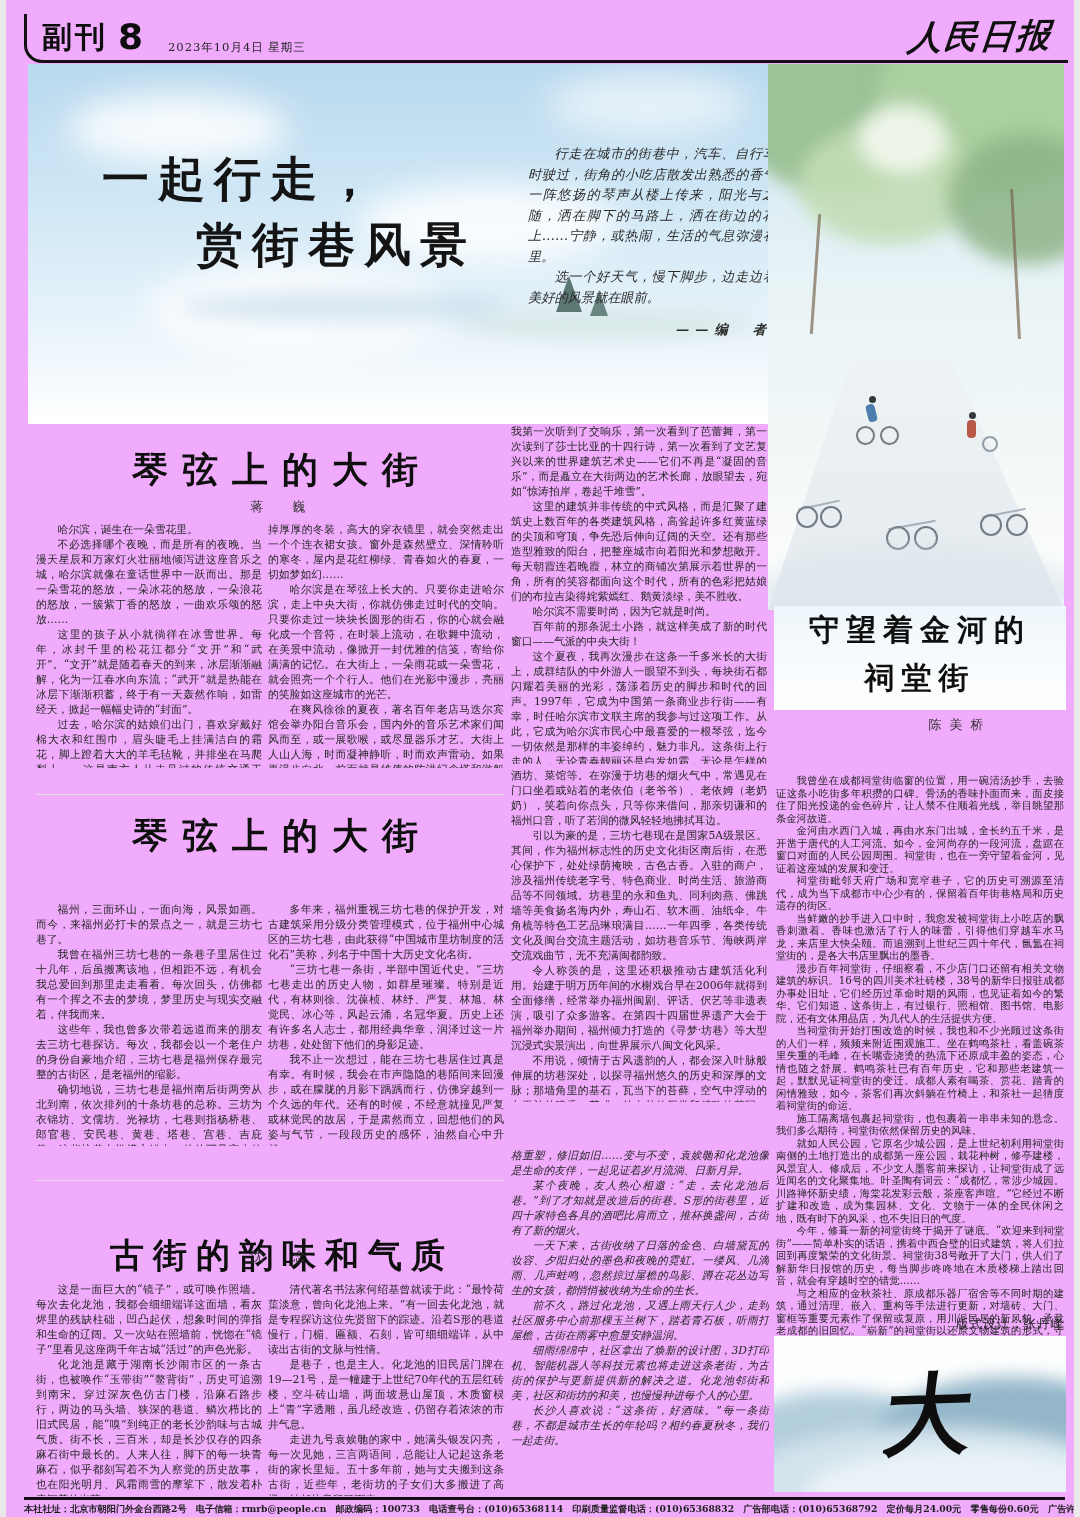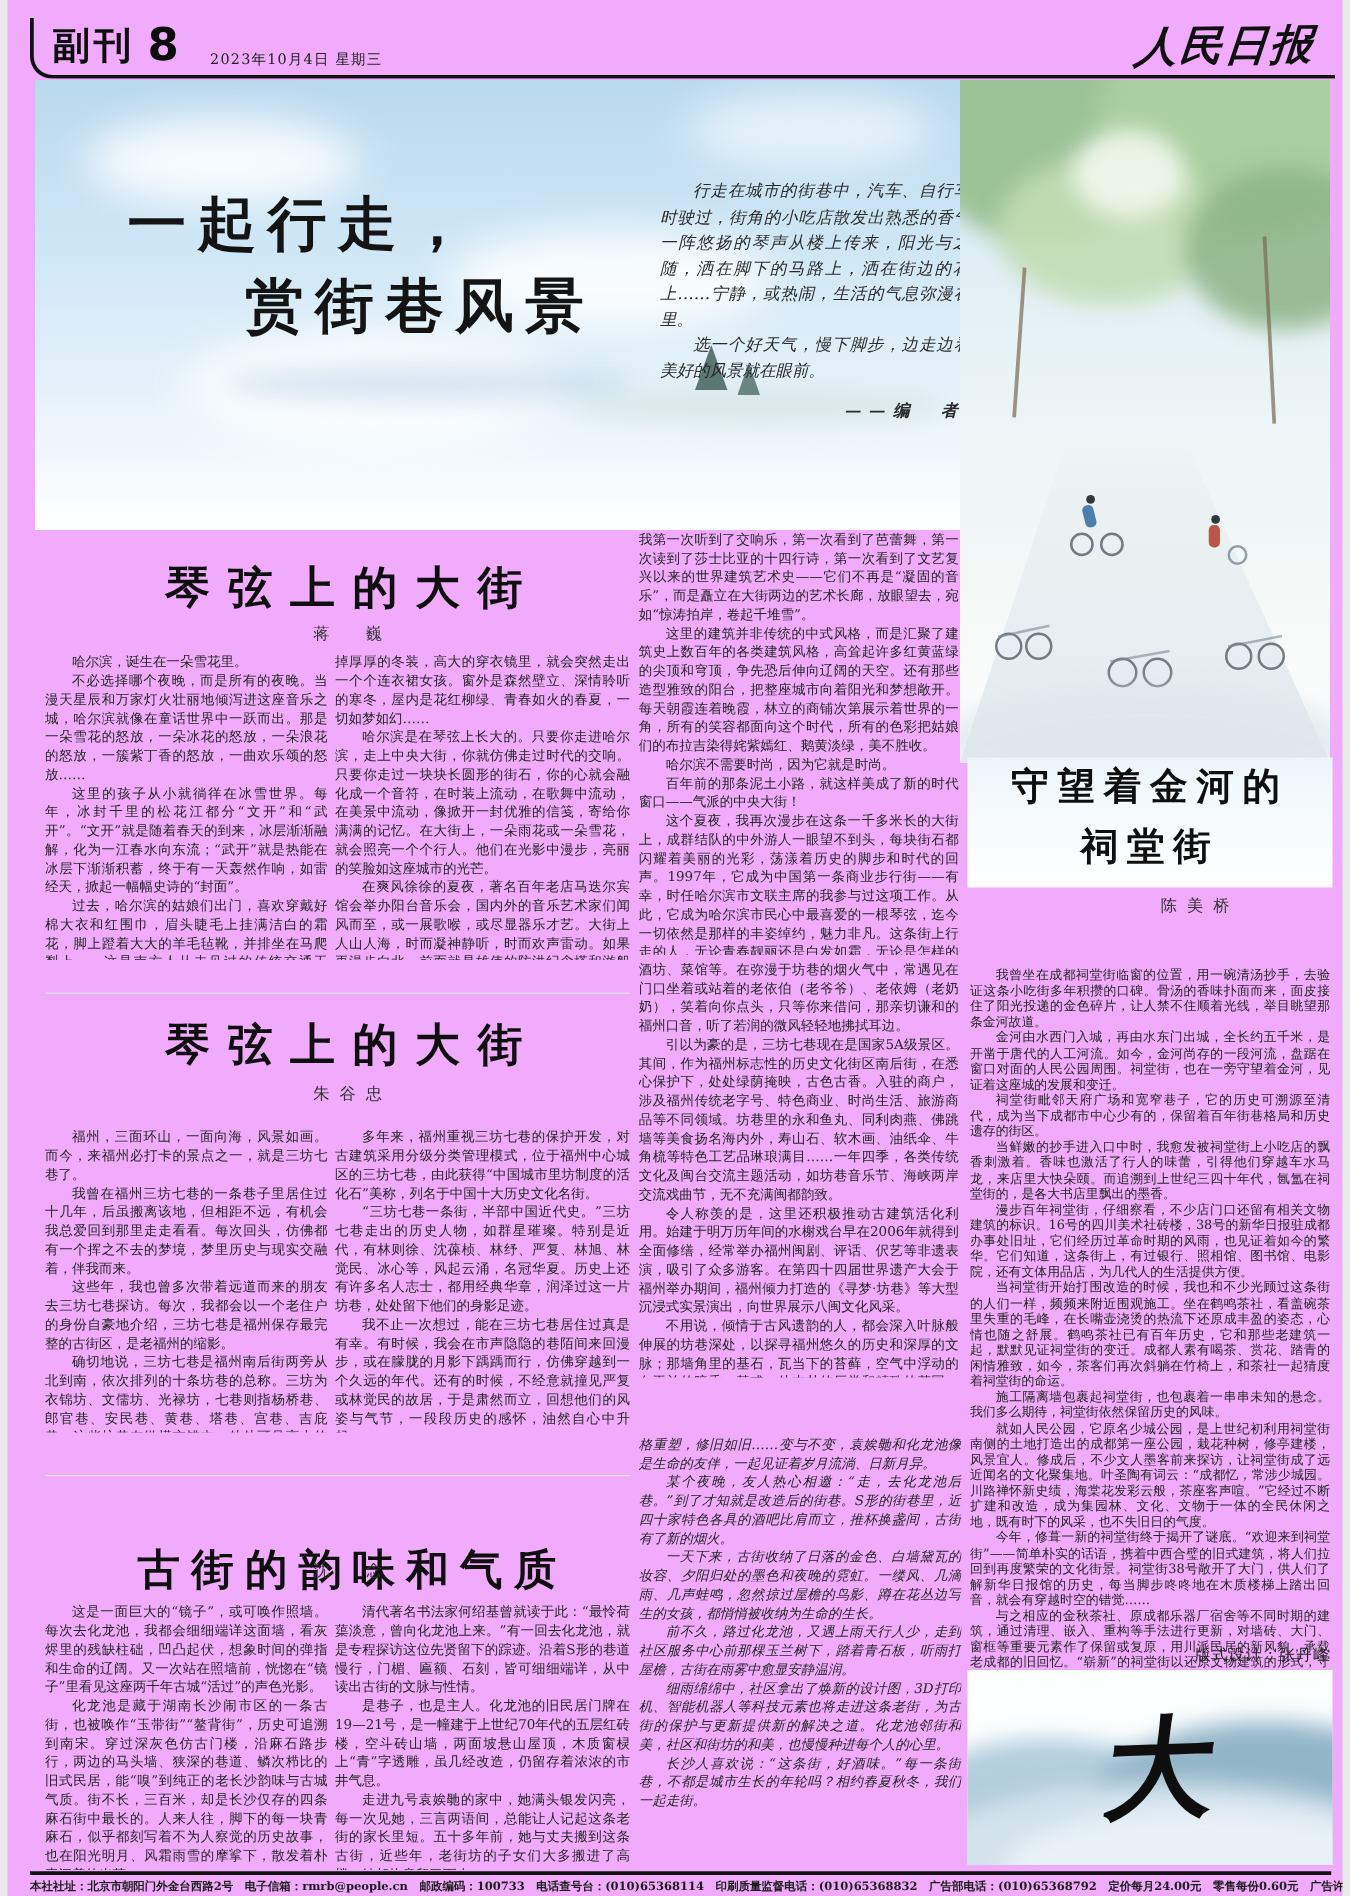--- a/index.html
+++ b/index.html
@@ -139,21 +139,20 @@
   <div class="col" style="left:505px;top:424px;width:256px;height:340px;">
       <p class="cont">我第一次听到了交响乐，第一次看到了芭蕾舞，第一次读到了莎士比亚的十四行诗，第一次看到了文艺复兴以来的世界建筑艺术史——它们不再是“凝固的音乐”，而是矗立在大街两边的艺术长廊，放眼望去，宛如“惊涛拍岸，卷起千堆雪”。</p>
       <p>这里的建筑并非传统的中式风格，而是汇聚了建筑史上数百年的各类建筑风格，高耸起许多红黄蓝绿的尖顶和穹顶，争先恐后伸向辽阔的天空。还有那些造型雅致的阳台，把整座城市向着阳光和梦想敞开。每天朝霞连着晚霞，林立的商铺次第展示着世界的一角，所有的笑容都面向这个时代，所有的色彩把姑娘们的布拉吉染得姹紫嫣红、鹅黄淡绿，美不胜收。</p>
       <p>哈尔滨不需要时尚，因为它就是时尚。</p>
       <p>百年前的那条泥土小路，就这样美成了新的时代窗口——气派的中央大街！</p>
       <p>这个夏夜，我再次漫步在这条一千多米长的大街上，成群结队的中外游人一眼望不到头，每块街石都闪耀着美丽的光彩，荡漾着历史的脚步和时代的回声。1997年，它成为中国第一条商业步行街——有幸，时任哈尔滨市文联主席的我参与过这项工作。从此，它成为哈尔滨市民心中最喜爱的一根琴弦，迄今一切依然是那样的丰姿绰约，魅力非凡。这条街上行走的人，无论青春靓丽还是白发如霜，无论是怎样的肤色和怎样的语言——在这里，全是携手相伴，洋溢着欢笑和爱。</p>
     </div>
 
   <div class="divider" style="left:30px;top:794px;width:468px;"></div>
   <div class="atitle" style="left:30px;top:812px;width:492px;">琴弦上的大街</div>
-  <div class="author" style="left:30px;top:866px;width:492px;">朱谷忠</div>
   <div class="col" style="left:30px;top:902px;width:226px;height:244px;">
       <p>福州，三面环山，一面向海，风景如画。而今，来福州必打卡的景点之一，就是三坊七巷了。</p>
       <p>我曾在福州三坊七巷的一条巷子里居住过十几年，后虽搬离该地，但相距不远，有机会我总爱回到那里走走看看。每次回头，仿佛都有一个挥之不去的梦境，梦里历史与现实交融着，伴我而来。</p>
       <p>这些年，我也曾多次带着远道而来的朋友去三坊七巷探访。每次，我都会以一个老住户的身份自豪地介绍，三坊七巷是福州保存最完整的古街区，是老福州的缩影。</p>
       <p>确切地说，三坊七巷是福州南后街两旁从北到南，依次排列的十条坊巷的总称。三坊为衣锦坊、文儒坊、光禄坊，七巷则指杨桥巷、郎官巷、安民巷、黄巷、塔巷、宫巷、吉庇巷。这些坊巷在纵横交错中，处处可见高大的封火墙和屋脊上的彩色泥塑。门前巷道，则以石板铺地，匀称严谨；许多窗户和亭台轩榭，常见镂空精雕，匠艺奇巧，可从中一睹福州古邑民居的韵味。</p>
     </div>
   <div class="col" style="left:262px;top:902px;width:236px;height:244px;">
       <p>多年来，福州重视三坊七巷的保护开发，对古建筑采用分级分类管理模式，位于福州中心城区的三坊七巷，由此获得“中国城市里坊制度的活化石”美称，列名于中国十大历史文化名街。</p>
       <p>“三坊七巷一条街，半部中国近代史。”三坊七巷走出的历史人物，如群星璀璨。特别是近代，有林则徐、沈葆桢、林纾、严复、林旭、林觉民、冰心等，风起云涌，名冠华夏。历史上还有许多名人志士，都用经典华章，润泽过这一片坊巷，处处留下他们的身影足迹。</p>
       <p>我不止一次想过，能在三坊七巷居住过真是有幸。有时候，我会在市声隐隐的巷陌间来回漫步，或在朦胧的月影下踽踽而行，仿佛穿越到一个久远的年代。还有的时候，不经意就撞见严复或林觉民的故居，于是肃然而立，回想他们的风姿与气节，一段段历史的感怀，油然自心中升起……</p>

